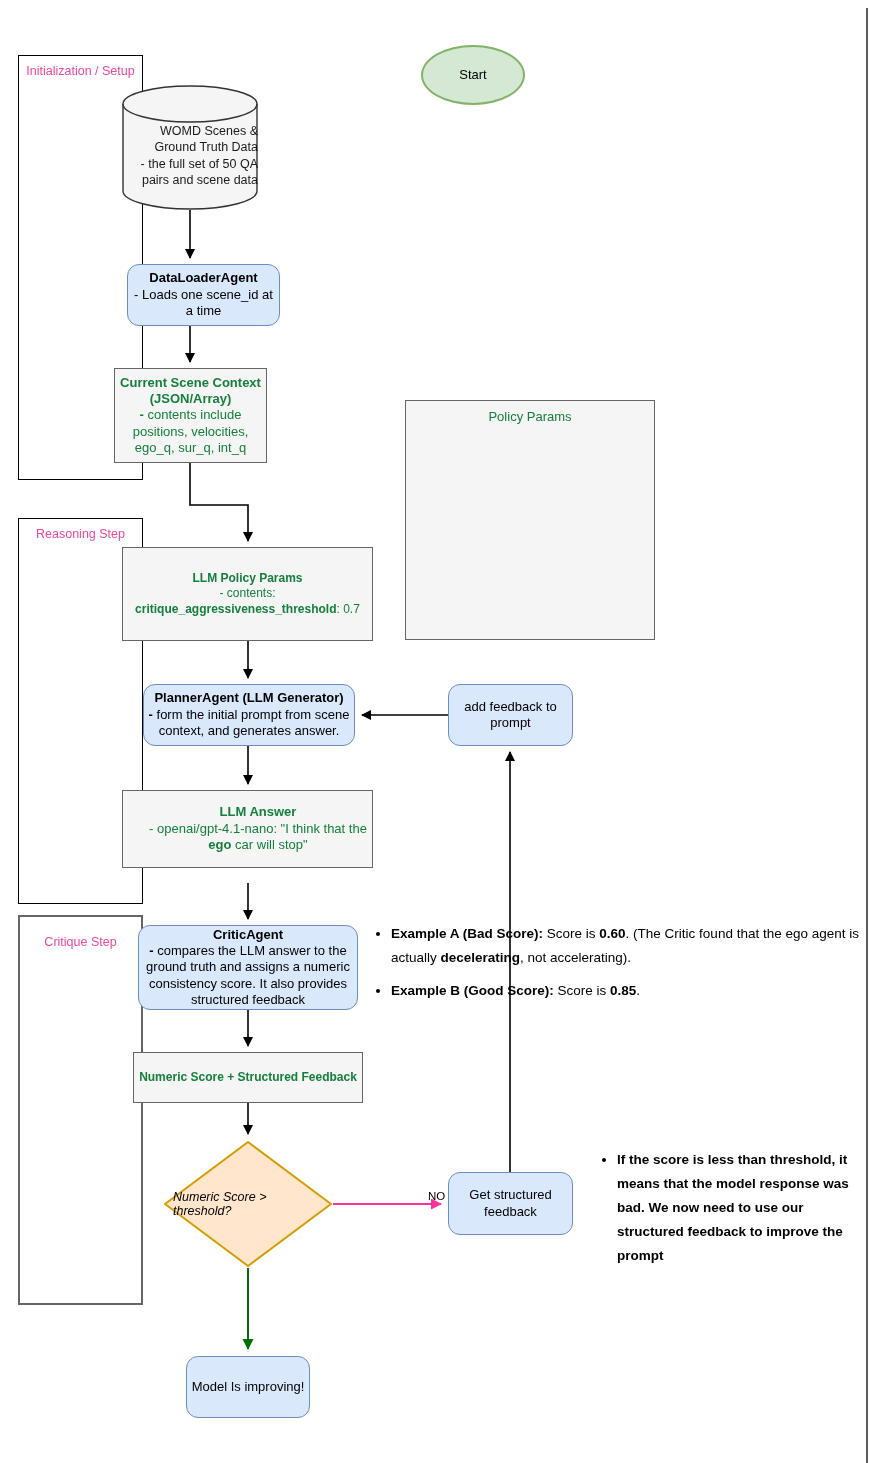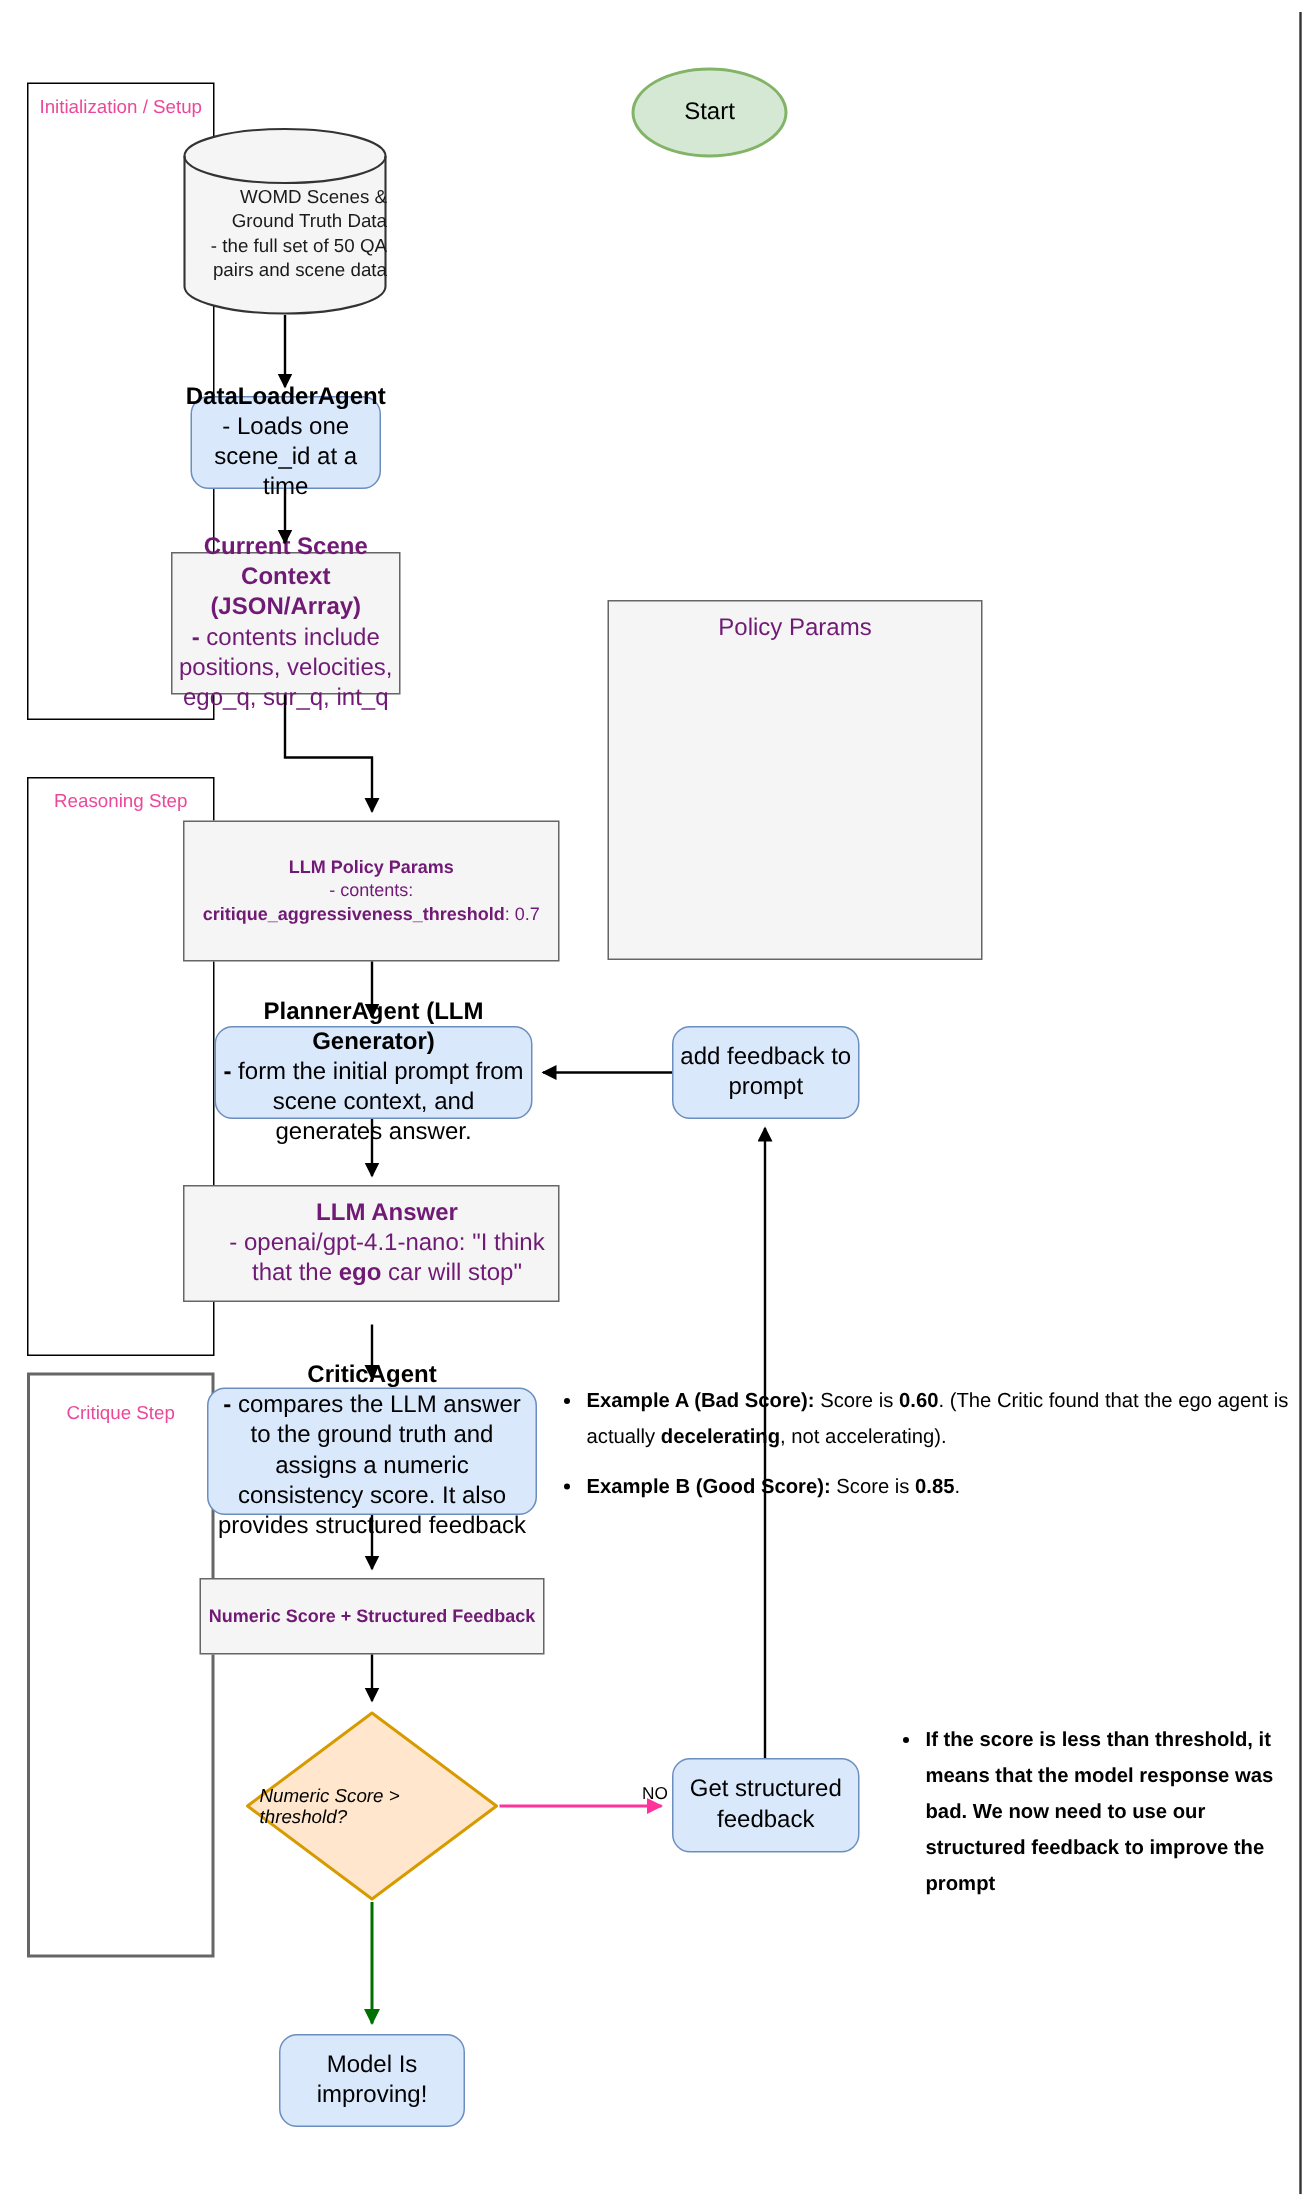--- a/index.html
+++ b/index.html
@@ -8,23 +8,23 @@
   .canvas { position:relative; width:871px; height:1463px; background:#fff; overflow:hidden; }
 
   
   .lane { position:absolute; background:#fff; }
   .lane.thin { border:1.5px solid #000; }
   .lane.thick { border:2px solid #666; }
   .lane-label { position:absolute; top:8px; left:0; right:0; text-align:center; font-size:12.5px; color:#ec4899; }
 
   
   .node { position:absolute; display:flex; flex-direction:column; align-items:center; justify-content:center;
-          text-align:center; font-size:16px; line-height:1.26; padding:4px 3px; }
+          text-align:center; font-size:13px; line-height:1.26; padding:4px 3px; }
   .node .b { font-weight:bold; }
-  .gray  { background:#f5f5f5; border:1.5px solid #666; color:#701a75; }
+  .gray  { background:#f5f5f5; border:1.5px solid #666; color:#15803d; }
   .blue  { background:#dae8fc; border:1.5px solid #6c8ebf; border-radius:12px; color:#000; }
 
   .ellipse { background:#d5e8d4; border:2px solid #82b366; border-radius:50%; }
 
   .cyl-wrap { position:absolute; }
   .cyl-wrap svg { position:absolute; left:0; top:0; }
   .cyl-text { position:absolute; left:0; right:0; top:38px; text-align:right; font-size:12.5px; line-height:1.3; color:#1a1a1a; }
 
   .diamond-wrap { position:absolute; }
   .diamond-wrap svg { position:absolute; left:0; top:0; }
@@ -68,21 +68,21 @@
     <svg width="136" height="125" viewBox="0 0 136 125">
       <path d="M 1 19 C 1 9 31 1 68 1 C 105 1 135 9 135 19 L 135 106 C 135 116 105 124 68 124 C 31 124 1 116 1 106 Z" fill="#f5f5f5" stroke="#333" stroke-width="1.4"></path>
       <path d="M 1 19 C 1 29 31 37 68 37 C 105 37 135 29 135 19" fill="none" stroke="#333" stroke-width="1.4"></path>
     </svg>
     <div class="cyl-text">
       <span class="b">WOMD Scenes &amp; Ground Truth Data</span><br>
       <span>- the full set of 50 QA pairs and scene data</span>
     </div>
   </div>
 
-  <div class="node blue" style="left:127px; top:264px; width:127px; height:62px;">
+  <div class="node blue" style="left:127px; top:264px; width:153px; height:62px;">
     <span class="b">DataLoaderAgent</span>
     <span>- Loads one scene_id at a time</span>
   </div>
 
   <div class="node gray" style="left:114px; top:368px; width:153px; height:95px;">
     <span class="b">Current Scene Context (JSON/Array)</span>
     <span><span class="b">-</span><span> contents include positions, velocities, ego_q, sur_q, int_q</span></span>
   </div>
 
   <div class="node gray top-label" style="left:405px; top:400px; width:250px; height:240px;">

